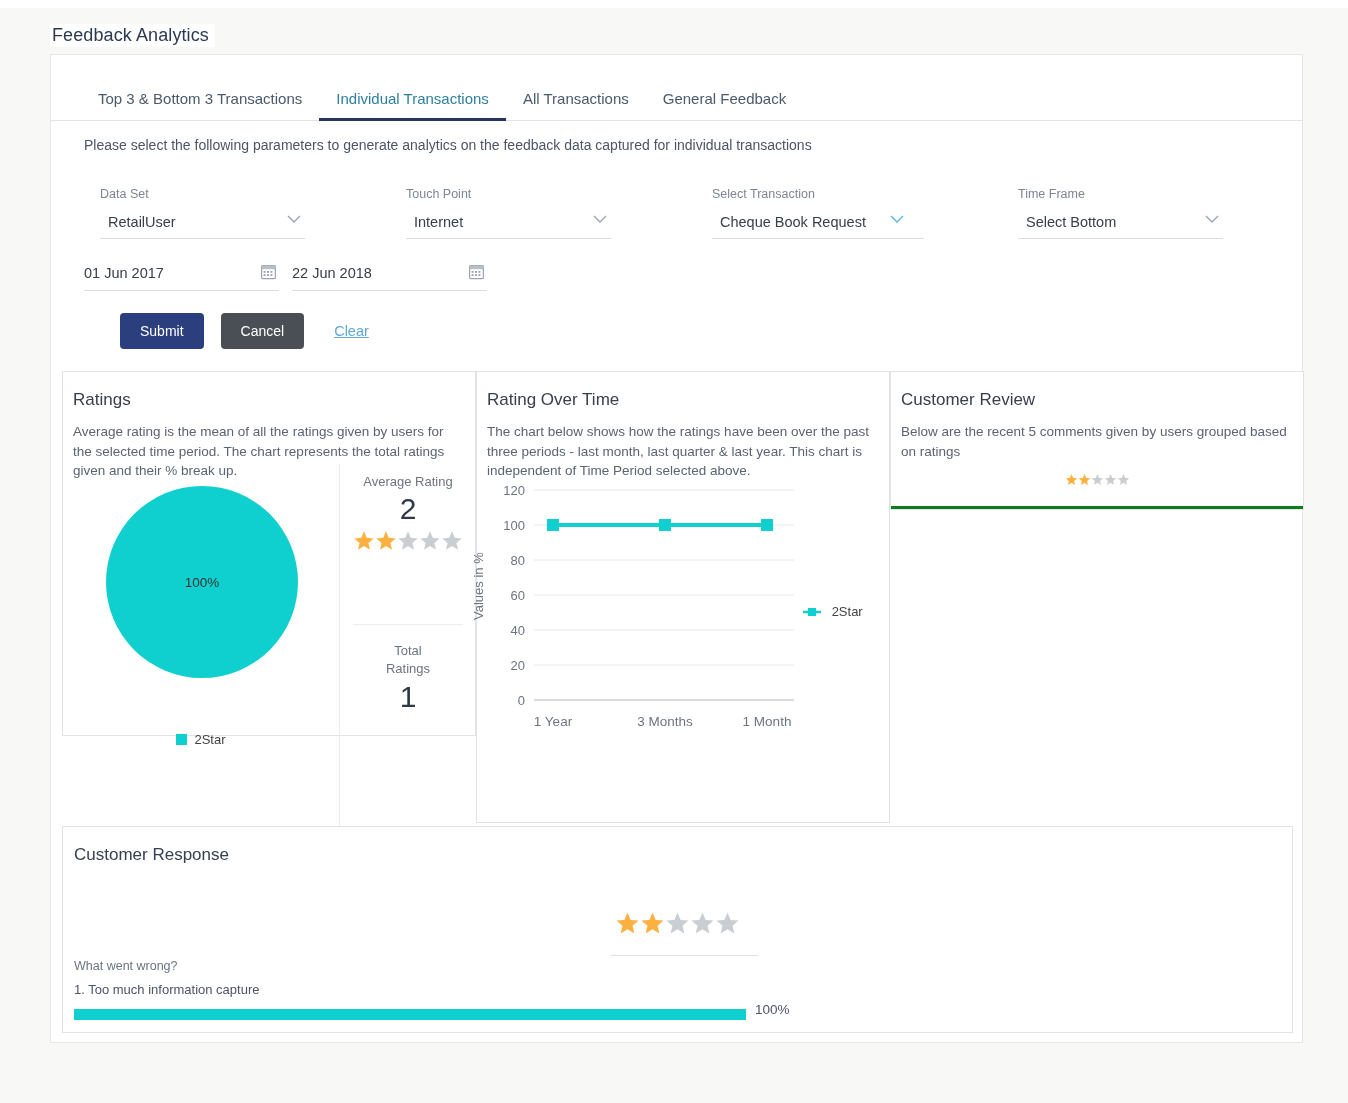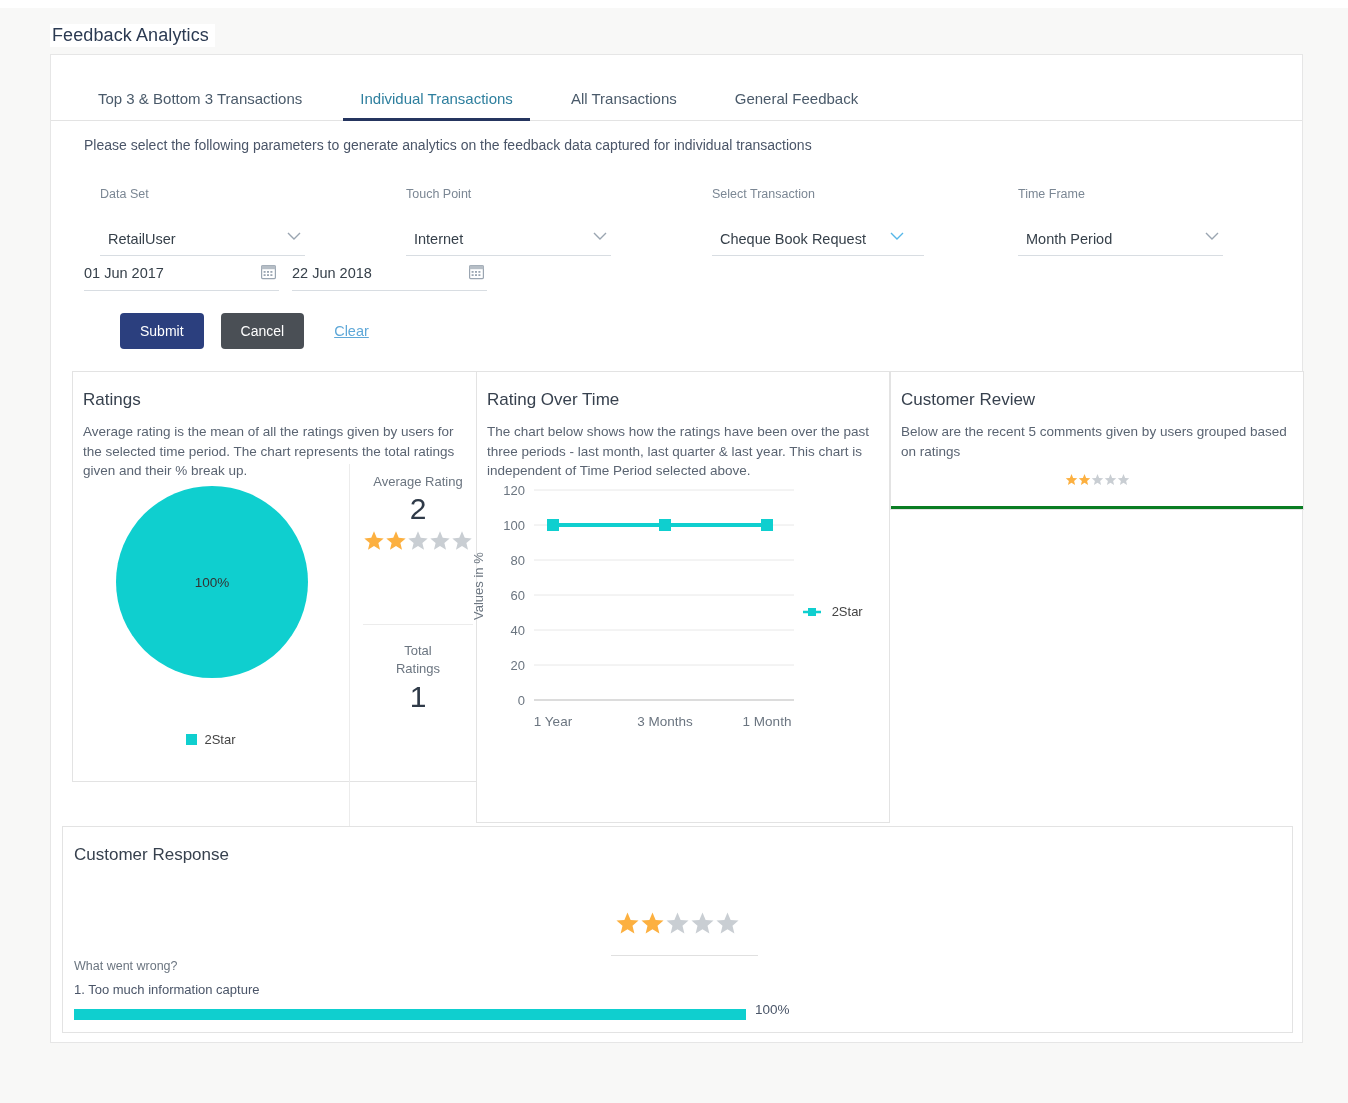--- a/index.html
+++ b/index.html
@@ -22,41 +22,41 @@
   }
   .main-card{
     position:absolute; left:50px; top:54px; width:1253px; height:989px;
     background:#ffffff; border:1px solid #e6e6e6;
   }
 
   
   .tabs{
     position:absolute; left:0; top:0; width:100%; height:66px;
     border-bottom:1px solid #e3e3e3;
-    display:flex; align-items:flex-end; padding-left:30px;gap:24px;
+    display:flex; align-items:flex-end; padding-left:30px;
   }
   .tab{
     font-size:15px; color:#4a5a6a; padding:0 17px 13px 17px;
     cursor:pointer; white-space:nowrap; position:relative;
   }
   .tab.active{ color:#2e7f9e; }
   .tab.active:after{
     content:""; position:absolute; left:0; right:0; bottom:-1px;
     height:3px; background:#25355f;
   }
 
   .intro{
     position:absolute; left:33px; top:82px;
     font-size:14px; color:#4a5568;
   }
 
   
   .filters{ position:absolute; left:33px; top:132px; width:1180px; height:130px; }
   .field{ position:absolute; width:205px; }
-  .field .flabel{ font-size:12.5px; color:#7b8794; margin-bottom:30px; }
+  .field .flabel{ font-size:12.5px; color:#7b8794; margin-bottom:13px; }
   .select{
     position:relative; border-bottom:1px solid #d8dde2;
     padding:0 26px 8px 8px; font-size:14.5px; color:#36404a;
     cursor:pointer;
   }
   .chev{
     position:absolute; right:4px; top:1px; width:14px; height:9px;
   }
   .chev svg{ display:block; }
 
@@ -81,21 +81,21 @@
     margin-left:24px; cursor:pointer; font-family:"Liberation Sans", sans-serif;text-decoration:underline;
   }
 
   
   .panels{
     position:absolute; left:11px; top:316px; width:1231px; height:139px;
   }
   .panel{
     position:absolute; top:0; background:#fff; border:1px solid #e3e3e3;
   }
-  .p1{ left:10px;   width:414px; height:411px; }
+  .p1{ left:0;   width:414px; height:365px; }
   .p2{ left:414px; width:414px; height:452px; }
   .p3{ left:828px; width:414px; height:139px; }
   .panel h3{
     margin:0; padding:18px 0 0 10px; font-size:17px; font-weight:400; color:#37414e;
   }
   .panel .desc{
     margin:0; padding:12px 14px 0 10px; font-size:13.5px; line-height:1.45; color:#5a6472;
   }
 
   
@@ -209,21 +209,21 @@
           <svg width="14" height="9" viewBox="0 0 14 9">
               <path d="M1 1 L7 7 L13 1" fill="none" stroke="#9aa5b1" stroke-width="1.4"></path>
             </svg>
         </span>
       </div>
     </div>
 
     <div class="field" style="left:934px; top:0;">
       <div class="flabel">Time Frame</div>
       <div class="select">
-        <span>Month Period</span>
+        <span>Select Bottom</span>
         <span class="chev">
           <svg width="14" height="9" viewBox="0 0 14 9">
               <path d="M1 1 L7 7 L13 1" fill="none" stroke="#9aa5b1" stroke-width="1.4"></path>
             </svg>
         </span>
       </div>
     </div>
 
     <div class="dates">
       <div class="datefield" style="left:0;">

